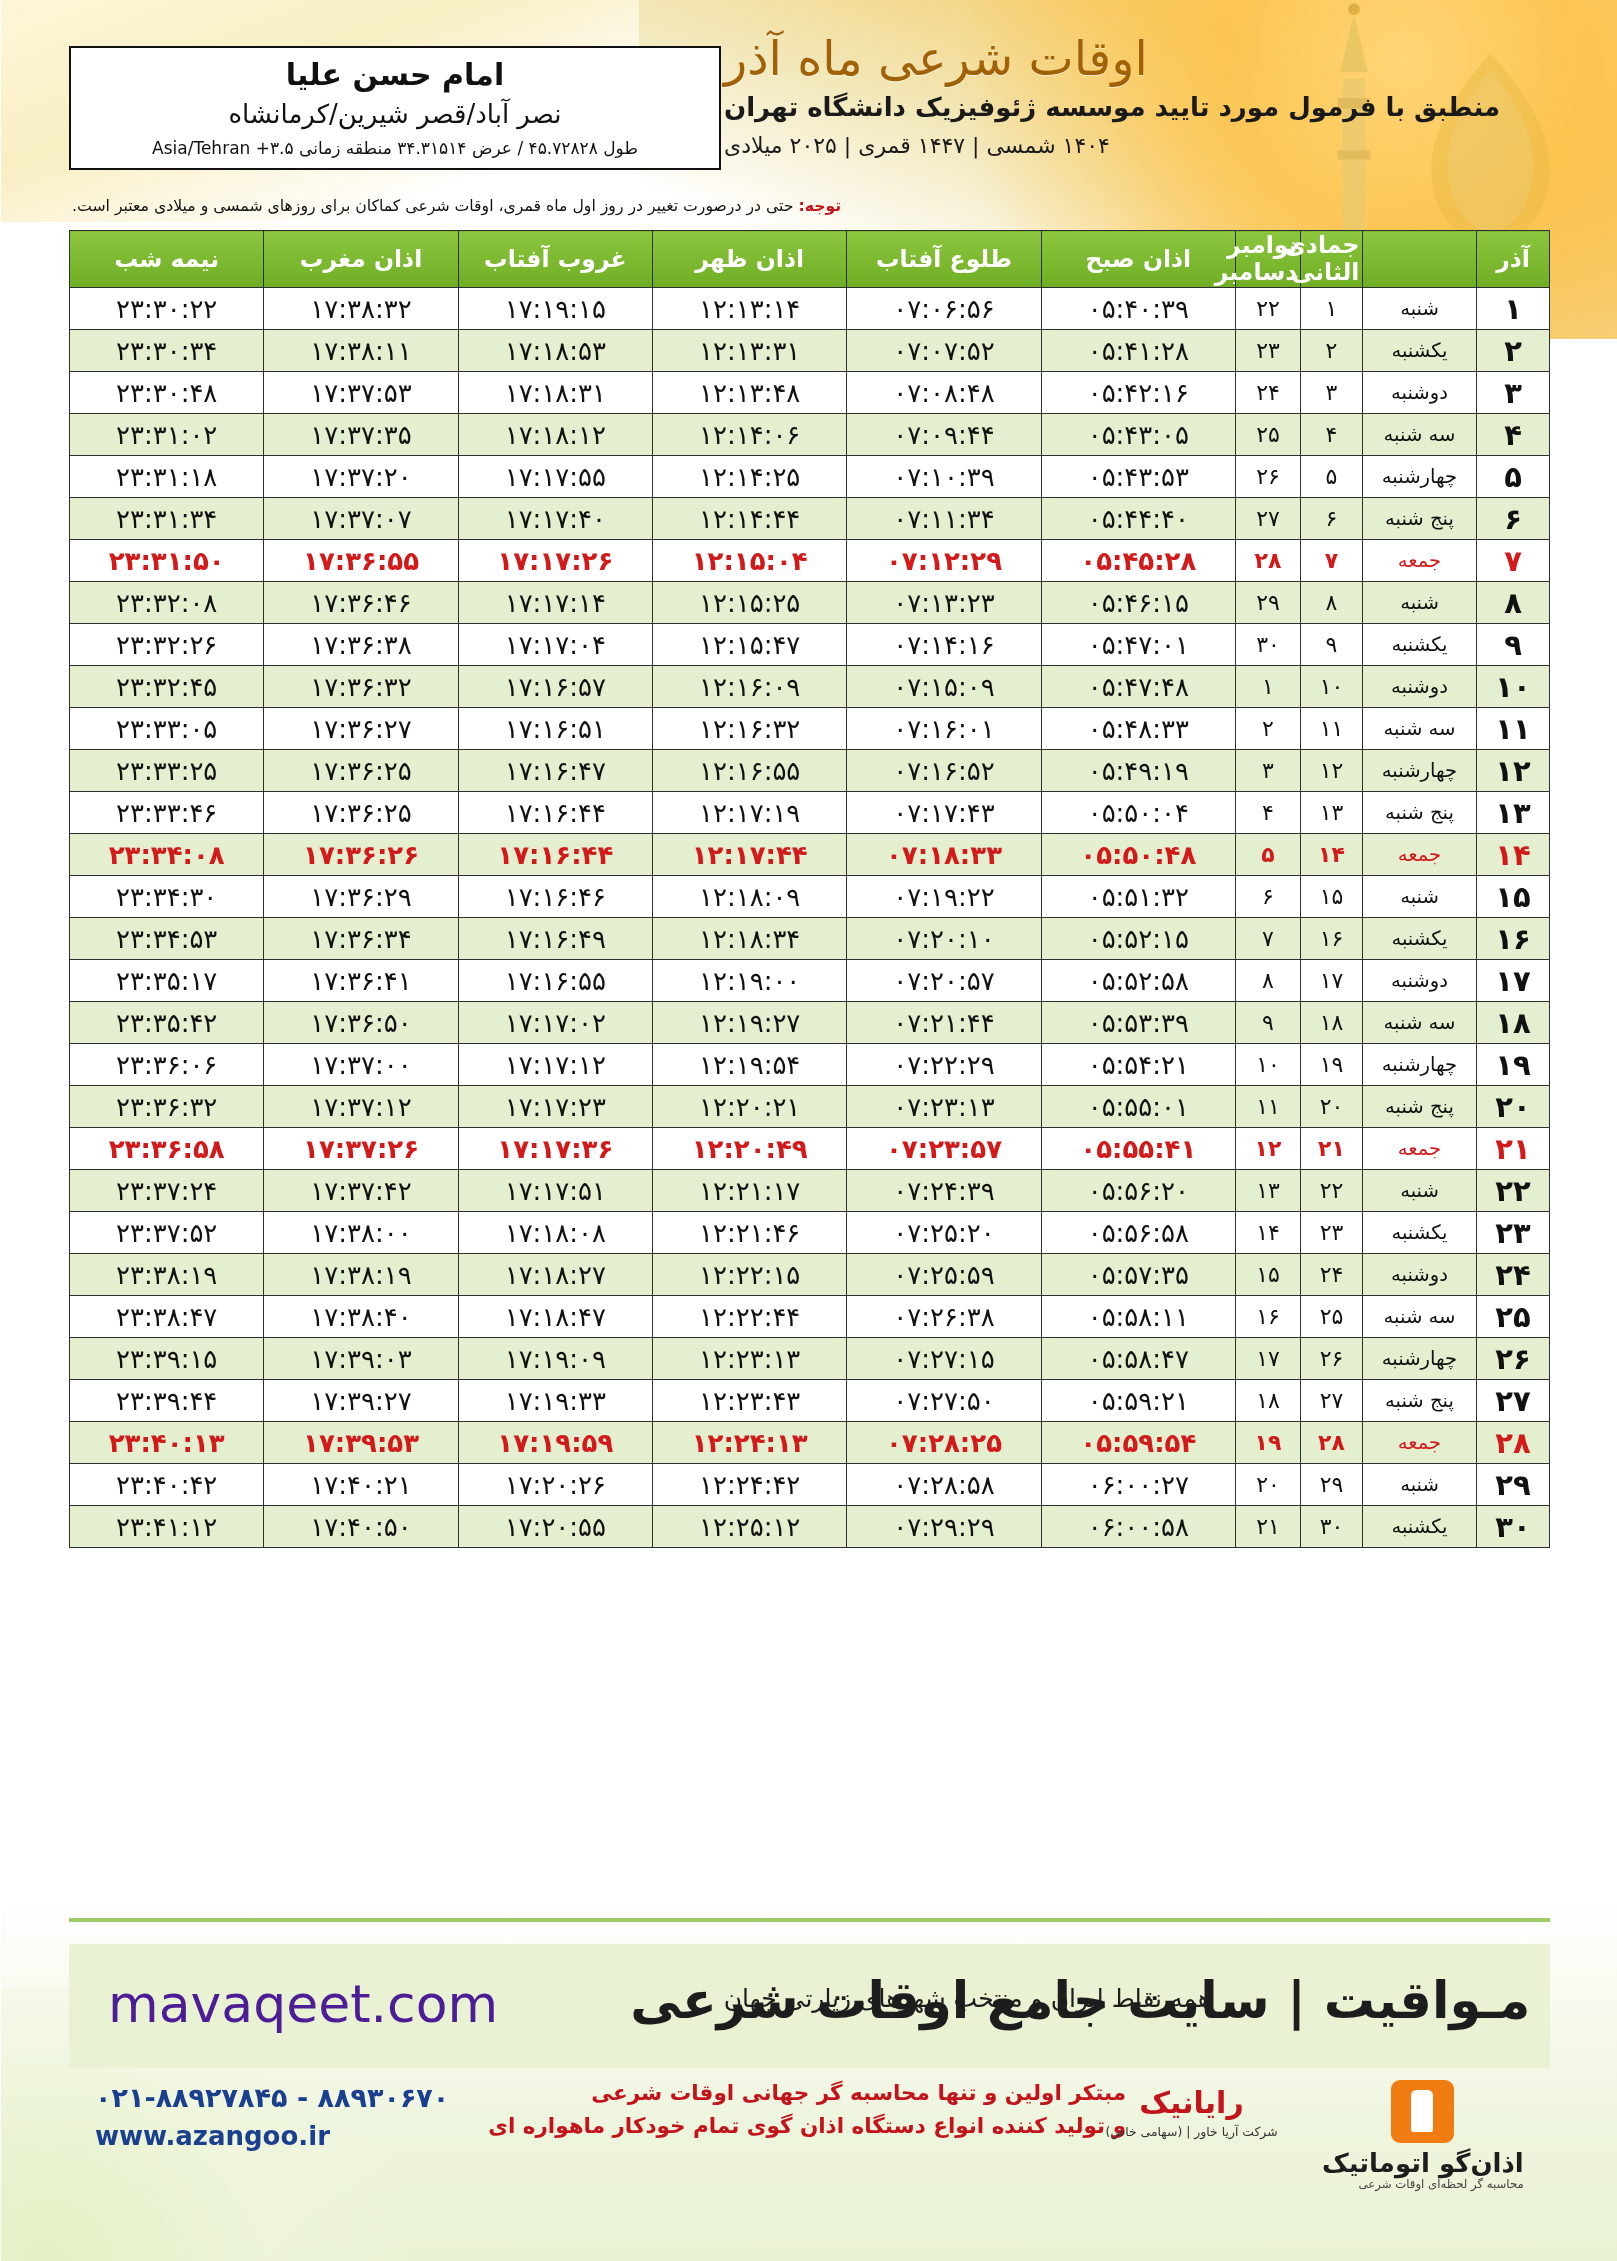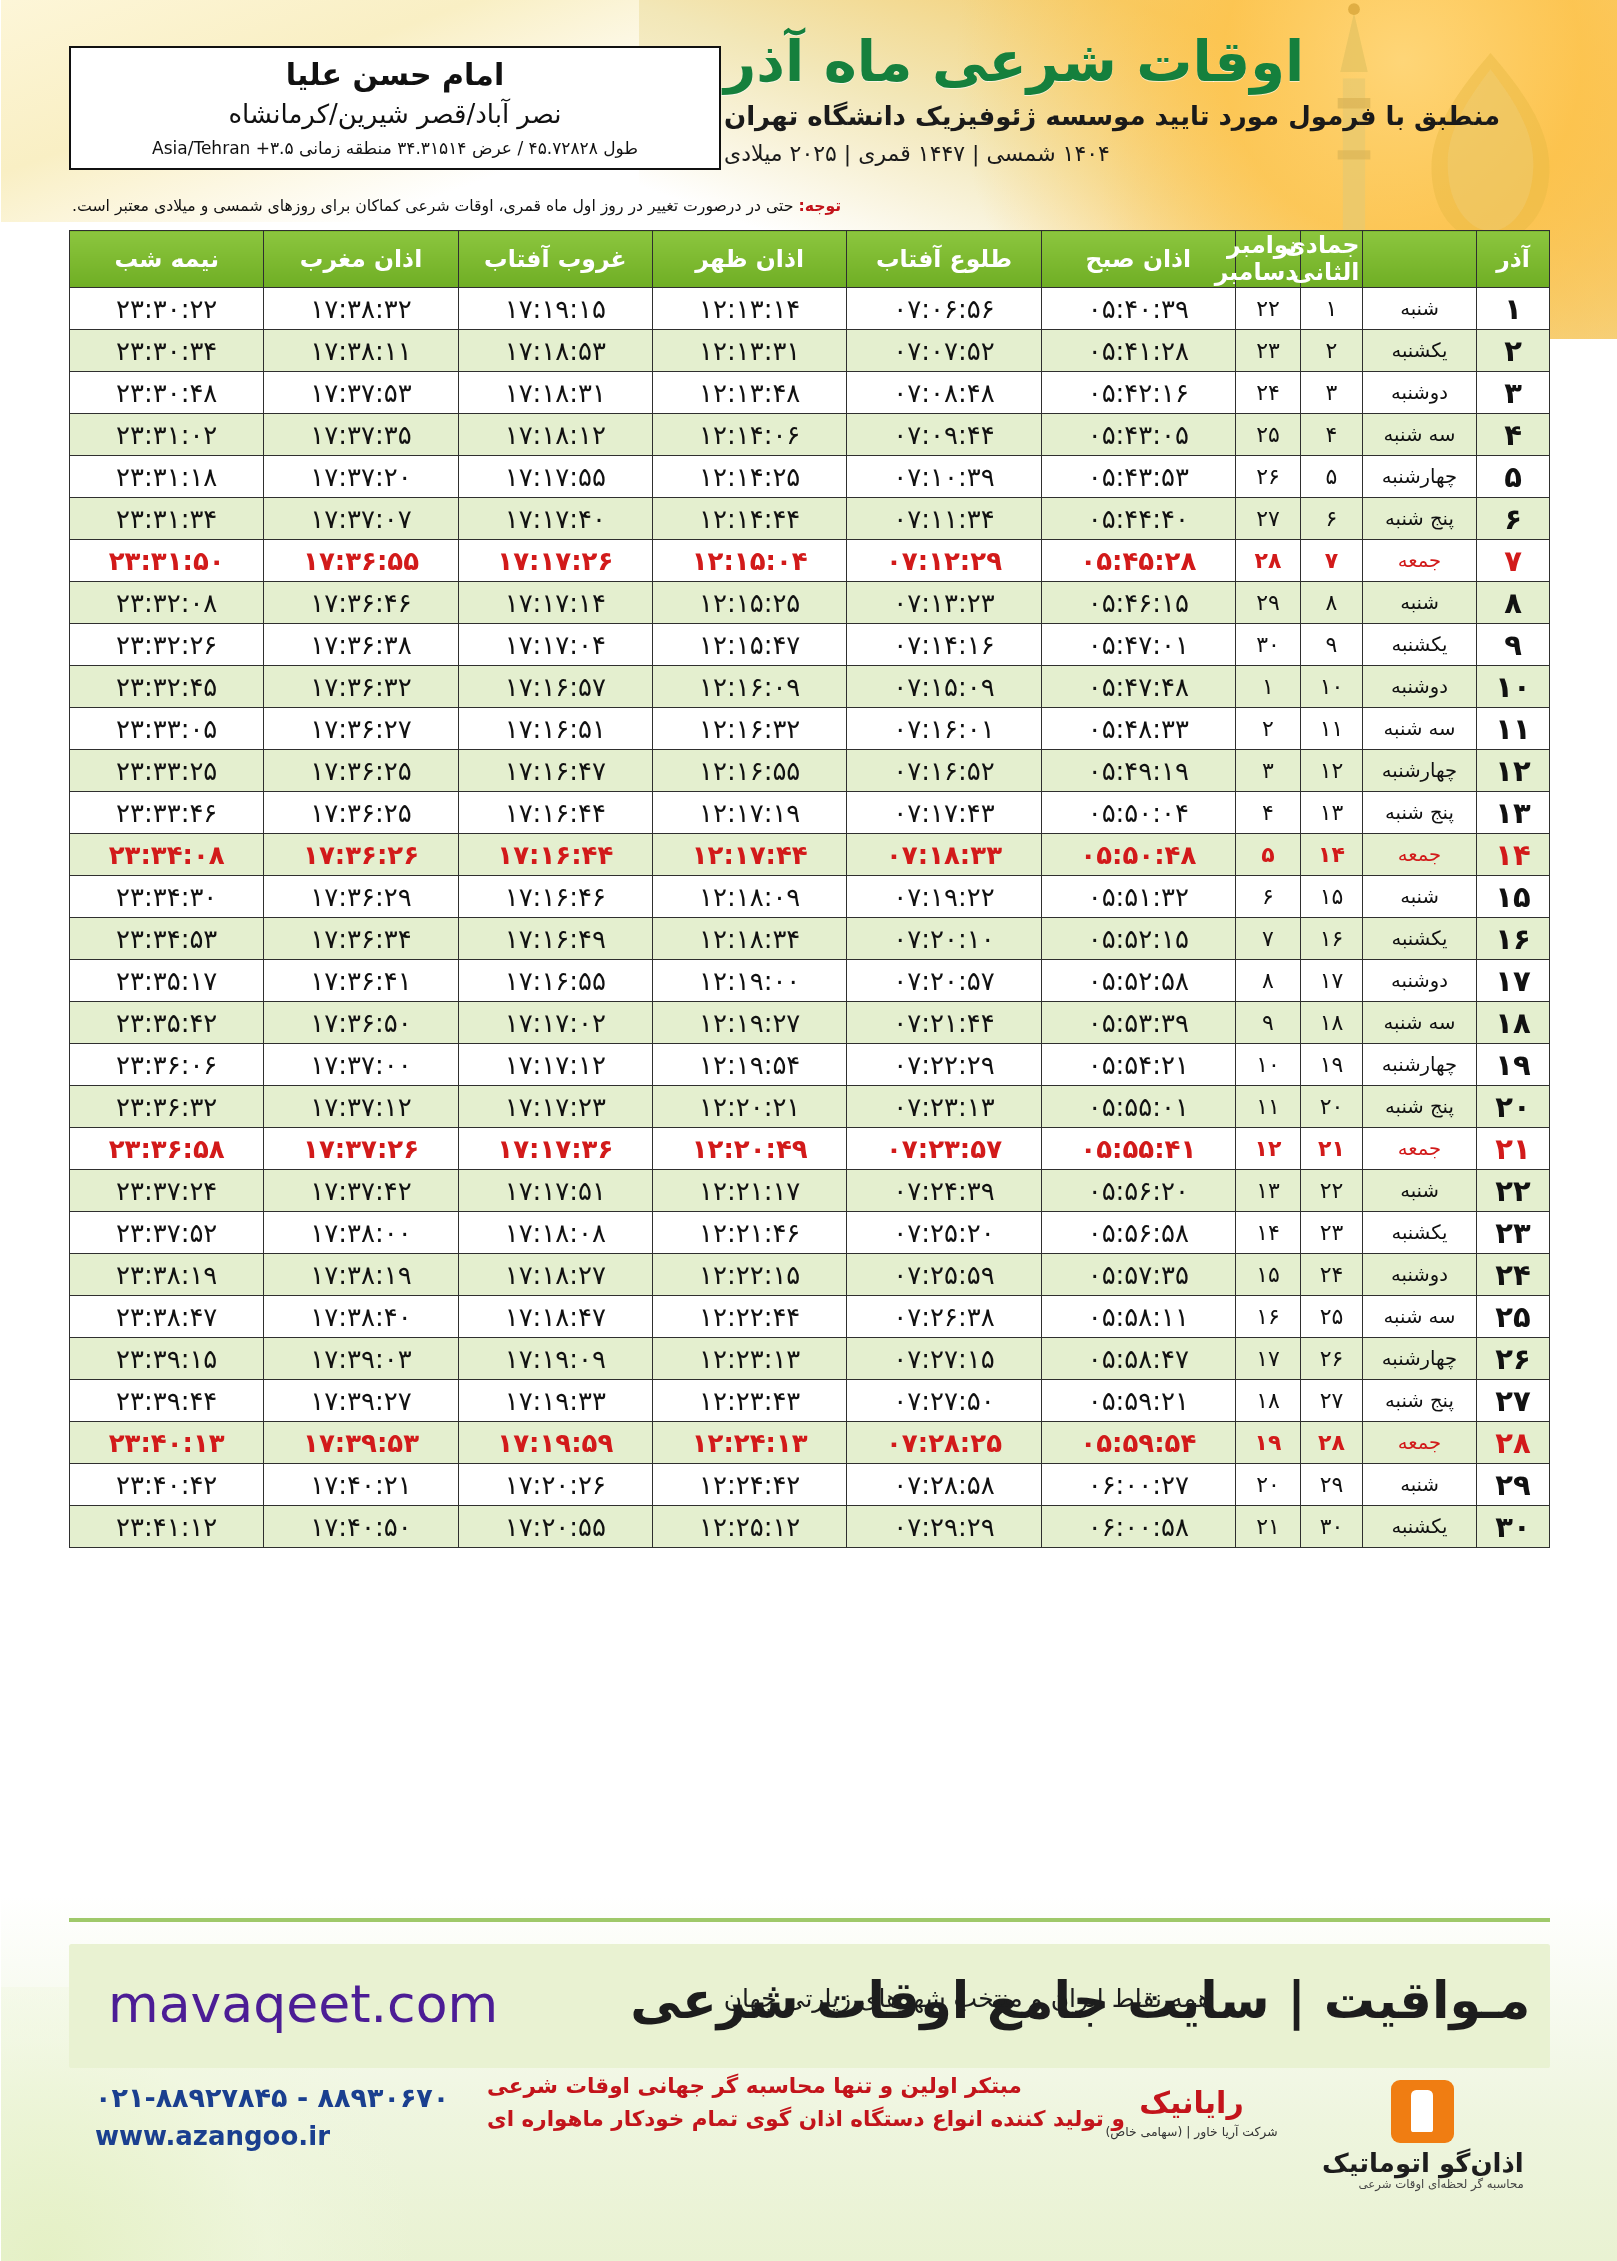--- a/index.html
+++ b/index.html
@@ -49,21 +49,21 @@
     box-sizing:border-box;
     text-align:center;
   }
   .loc-title{font-size:30px;font-weight:bold;color:#111;margin-top:9px;letter-spacing:0;}
   .loc-sub{font-size:26px;color:#111;margin-top:6.5px;}
   .loc-coords{font-size:17px;color:#111;margin-top:9px;}
   .hdr-right{
     position:absolute;top:33px;right:78px;width:816px;text-align:left;
   }
   .hdr-main{
-    font-size:56px;font-weight:bold;color:#15803d;line-height:1.05;
+    font-size:48px;font-weight:normal;color:#a16207;line-height:1.05;
     text-shadow:0 1.3px 0 rgba(255,255,255,.6);
   }
   .hdr-sub{font-size:26px;font-weight:bold;color:#1a1a1a;margin-top:9px;}
   .hdr-dates{font-size:22px;color:#1a1a1a;margin-top:10.4px;}
   .note{
     position:absolute;top:196px;left:72px;width:1474px;text-align:left;
     font-size:15.7px;color:#111;
   }
   .note b{color:#c3141b;}
   
@@ -118,21 +118,21 @@
     position:absolute;left:39px;top:30px;font-size:52px;font-weight:normal;color:#4c1d95;
     font-family:"DejaVu Sans", sans-serif;direction:ltr;
   }
   .footer-bottom{position:relative;height:130px;}
   .phones{
     position:absolute;left:26px;top:14.4px;text-align:left;direction:ltr;
   }
   .phones .tel{font-size:27px;font-weight:bold;color:#1a3f8f;}
   .phones .web{font-size:26px;font-weight:bold;color:#1a3f8f;margin-top:7.8px;}
   .slogan{
-    position:absolute;left:418px;top:1px;width:639px;text-align:left;
+    position:absolute;left:418px;top:8px;width:639px;text-align:right;
     font-size:21.5px;color:#c3141b;line-height:1.55;font-weight:bold;
   }
   .logo-azangoo{
     position:absolute;right:19.6px;top:11.7px;width:215px;height:85px;
     display:flex;align-items:center;gap:6.5px;flex-direction:column;
   }
   .logo-mark{
     width:63px;height:63px;border-radius:9px;background:#f07d12;
     position:relative;flex:0 0 auto;
   }

